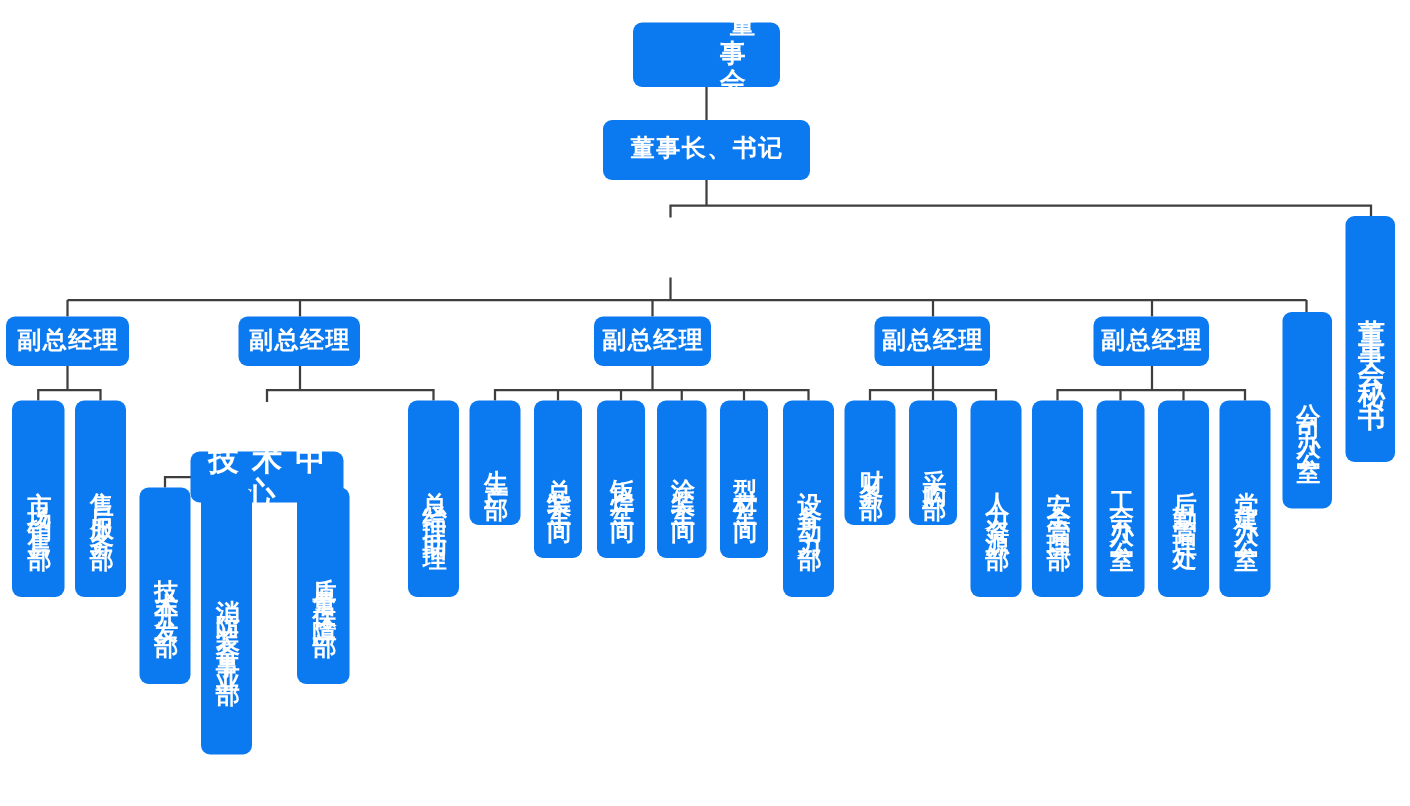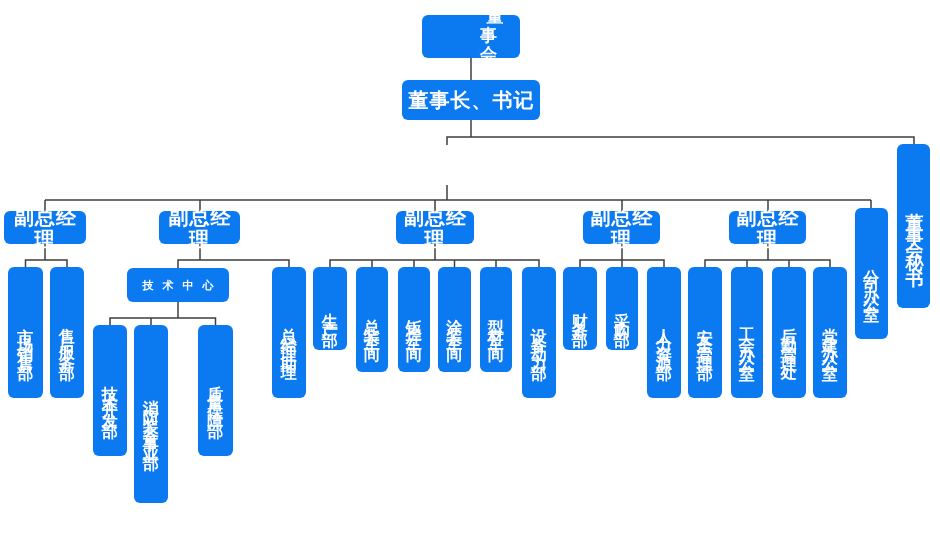--- a/index.html
+++ b/index.html
@@ -8,23 +8,23 @@
     font-family:"Liberation Sans","DejaVu Sans",sans-serif;
   }
   svg.lines{position:absolute;left:0;top:0;width:940px;height:537px;}
   .box{
     position:absolute;box-sizing:border-box;
     background:#0b79f0;color:#ffffff;font-weight:bold;
     border-radius:6px;
     display:flex;align-items:center;justify-content:center;
     text-align:center;line-height:1.1;
   }
-  .h{font-size:20px;letter-spacing:1px;text-indent:1px;}
+  .h{font-size:16px;letter-spacing:1px;text-indent:1px;}
   .sp1{font-size:17px;letter-spacing:13px;text-indent:13px;}
-  .sp2{font-size:11px;letter-spacing:9px;text-indent:9px;}
+  .sp2{font-size:20px;letter-spacing:9px;text-indent:9px;margin-top:33px;}
   .v{
     writing-mode:vertical-rl;text-orientation:upright;
     font-size:16px;letter-spacing:9px;text-indent:9px;
   }
   .sec{font-size:18px;letter-spacing:14px;text-indent:14px;}
 </style>
 </head>
 <body>
 
 <div class="canvas">

